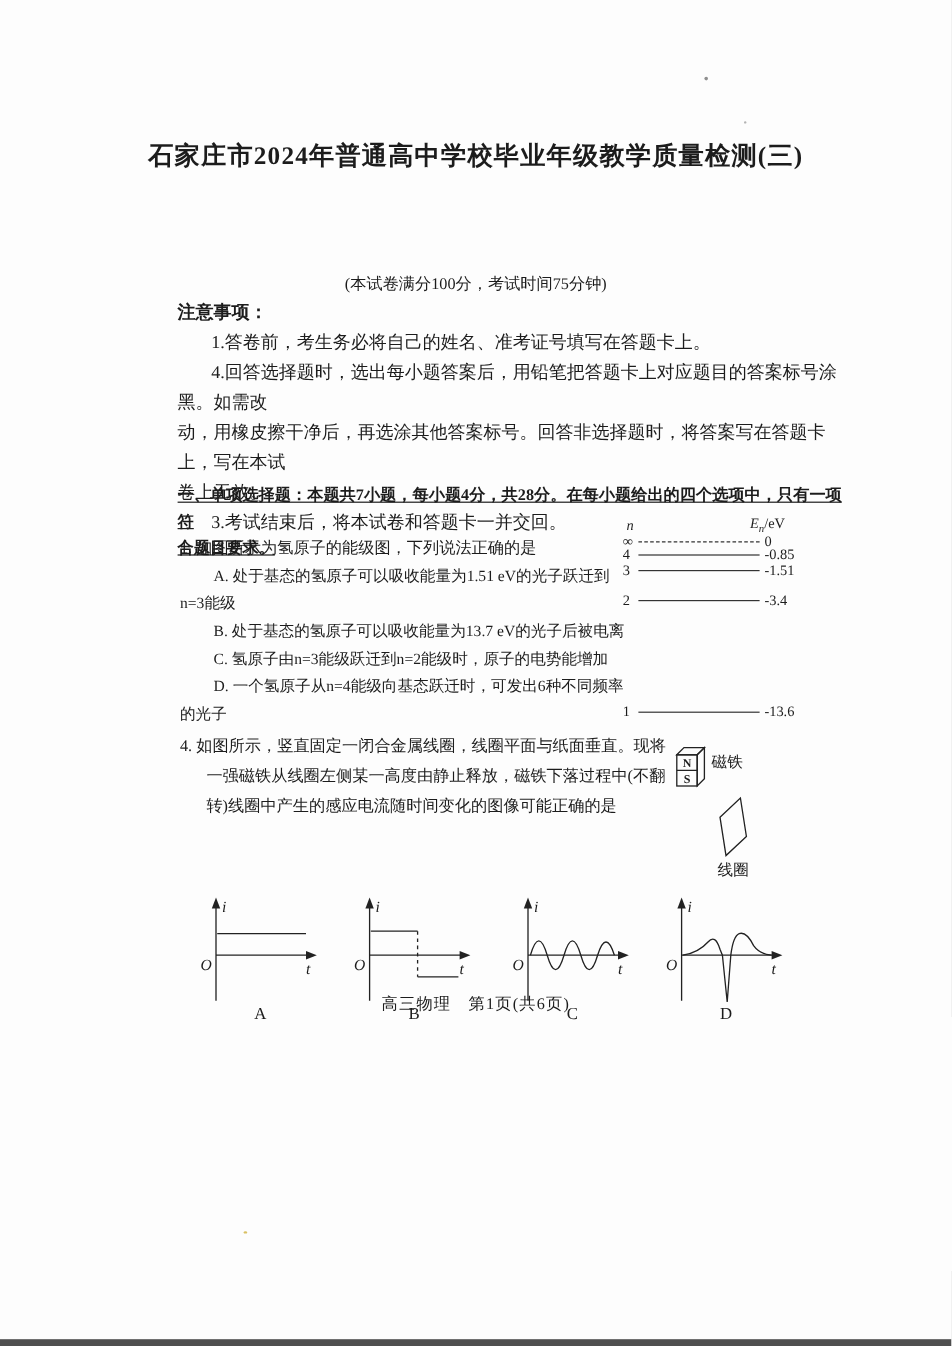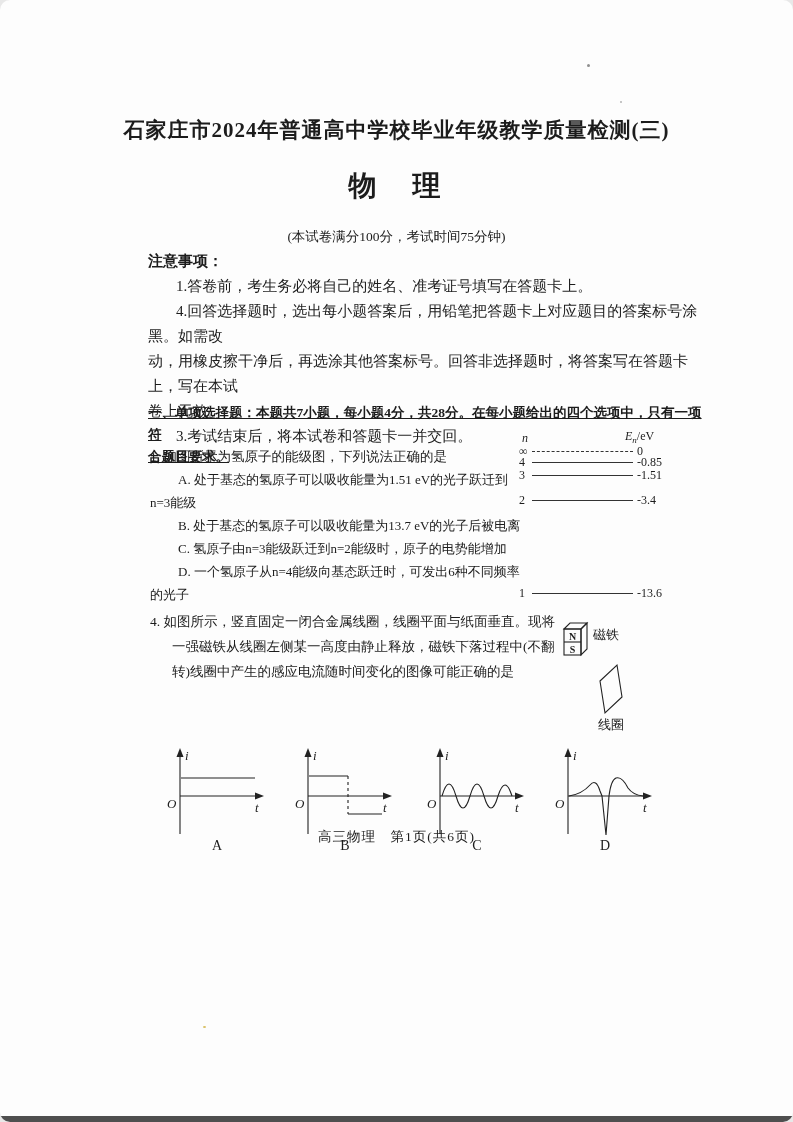--- a/index.html
+++ b/index.html
@@ -1,17 +1,17 @@
 <!DOCTYPE html>
 <html><head>
 <meta charset="utf-8">
 <style>
   html,body{margin:0;padding:0;background:#e8e8e8;}
   .page{position:relative;width:793px;height:1122px;background:#fdfdfd;margin:0 auto;
-        font-family:"Liberation Serif","DejaVu Serif",serif;color:#1c1c1c;overflow:hidden;border-radius:10px;}
+        font-family:"Liberation Serif","DejaVu Serif",serif;color:#1c1c1c;overflow:hidden;}
   .abs{position:absolute;}
   .center{left:0;width:100%;text-align:center;}
   .title{top:116px;font-size:21px;font-weight:bold;letter-spacing:1px;}
   .subject{top:167px;font-size:28px;font-weight:bold;letter-spacing:4px;}
   .meta{top:228px;font-size:13.5px;}
   .notice{left:148px;top:249px;width:566px;font-size:15px;line-height:25px;}
   .notice-h{font-weight:bold;}
   .ml{white-space:pre-line;}
   .ind{text-indent:28px;}
   .hang{padding-left:22px;text-indent:-22px;}
@@ -43,21 +43,20 @@
   .footer{top:828px;font-size:13.5px;letter-spacing:1px;}
   .bottombar{left:0;top:1116px;width:793px;height:6px;background:#4f4f4f;}
   .speck{position:absolute;border-radius:50%;}
 </style>
 </head>
 <body>
 
 <div class="page">
 
   <div class="abs center title">石家庄市2024年普通高中学校毕业年级教学质量检测(三)</div>
-  <div class="abs center subject">物　理</div>
   <div class="abs center meta">(本试卷满分100分，考试时间75分钟)</div>
 
   <div class="abs notice">
     <div class="notice-h">注意事项：</div>
     <div class="ind ml">1.答卷前，考生务必将自己的姓名、准考证号填写在答题卡上。</div>
     <div class="ind ml">4.回答选择题时，选出每小题答案后，用铅笔把答题卡上对应题目的答案标号涂黑。如需改
 动，用橡皮擦干净后，再选涂其他答案标号。回答非选择题时，将答案写在答题卡上，写在本试
 卷上无效。</div>
     <div class="ind ml">3.考试结束后，将本试卷和答题卡一并交回。</div>
   </div>

